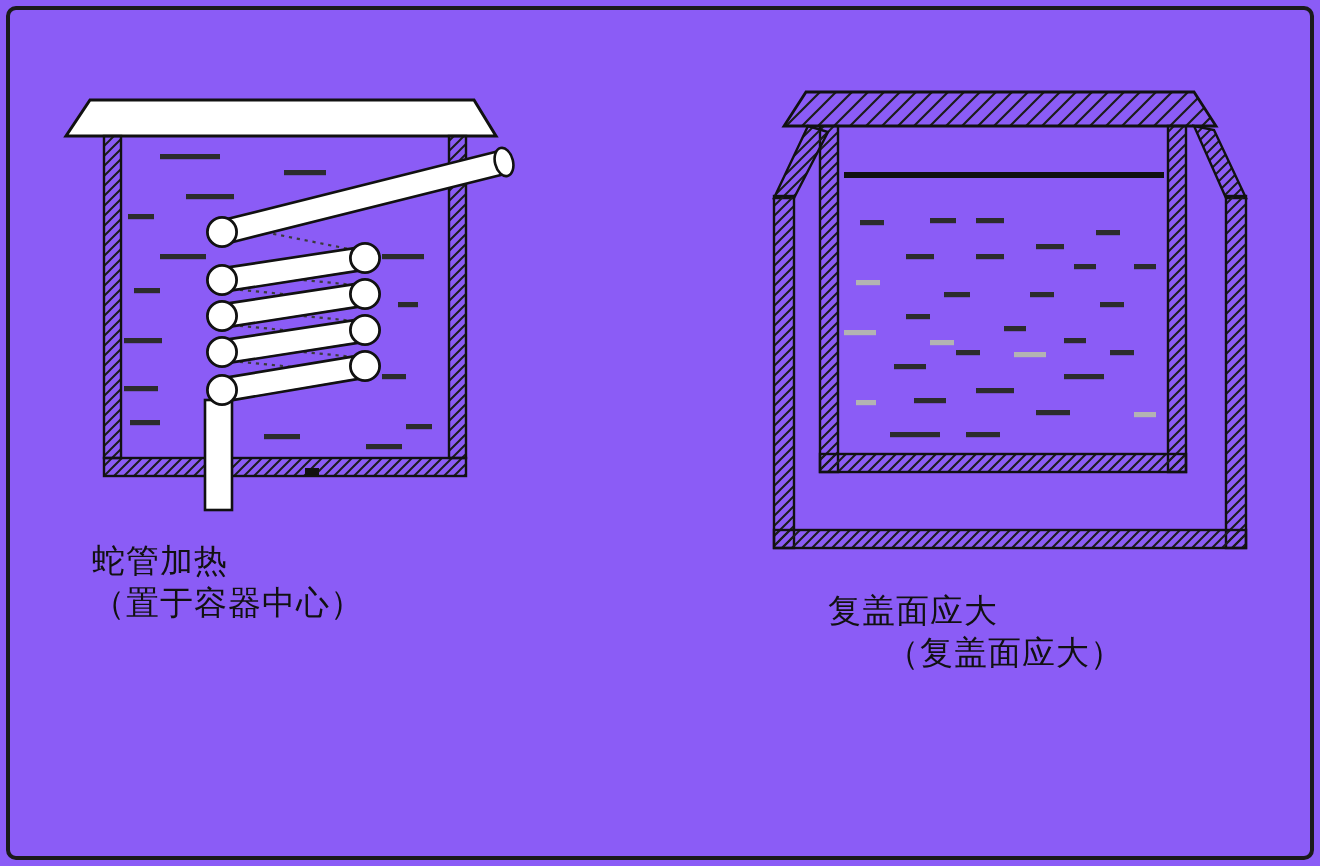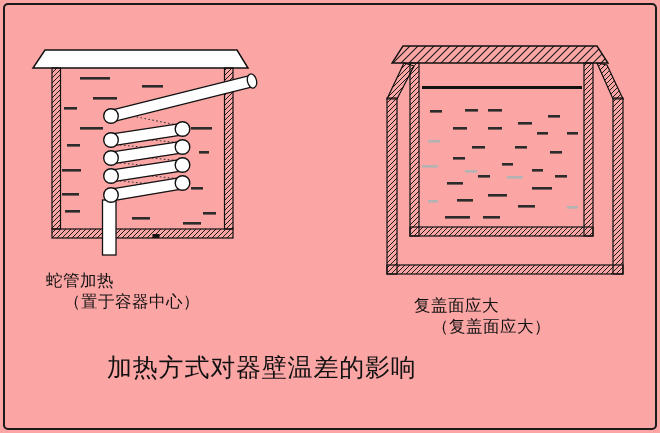--- a/index.html
+++ b/index.html
@@ -1,27 +1,27 @@
 <!DOCTYPE html>
 <html><head>
 <meta charset="utf-8">
 <style>
   html,body{margin:0;padding:0;background:#fff;}
   .stage{
-    position:relative;width:660px;height:433px;background:#fca5a5;overflow:hidden;
+    position:relative;width:660px;height:433px;background:#8b5cf6;overflow:hidden;
     font-family:"Liberation Serif","DejaVu Serif",serif;color:#111;
   }
   .frame{
     position:absolute;left:3px;top:3px;right:3px;bottom:3px;
     border:2.5px solid #1a1a1a;border-radius:5px;pointer-events:none;
   }
   svg.diagram{position:absolute;left:0;top:0;}
   .cap{position:absolute;font-size:16.5px;line-height:20.5px;letter-spacing:0.5px;white-space:nowrap;}
-  .cap .ind-a{margin-left:18px;}
-  .cap .ind-b{margin-left:18px;}
+  .cap .ind-a{margin-left:0;}
+  .cap .ind-b{margin-left:29px;}
   .title{
     position:absolute;left:107px;top:351px;font-size:25px;letter-spacing:0.8px;white-space:nowrap;
   }
 </style>
 </head>
 <body>
 
 <div class="stage">
 
   <svg class="diagram" width="660" height="433" viewBox="0 0 660 433">
@@ -172,16 +172,15 @@
   <div class="cap" style="left:46px;top:271px">
     <div>蛇管加热</div>
     <div class="ind-a">（置于容器中心）</div>
   </div>
 
   <div class="cap" style="left:414px;top:296px">
     <div>复盖面应大</div>
     <div class="ind-b">（复盖面应大）</div>
   </div>
 
-  <div class="title">加热方式对器壁温差的影响</div>
 
   <div class="frame"></div>
 </div>
 
 </body></html>

